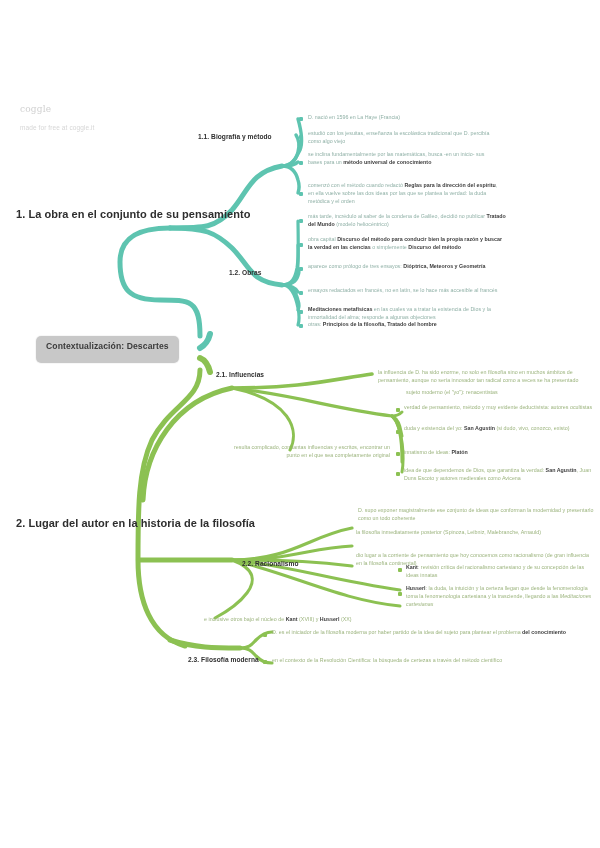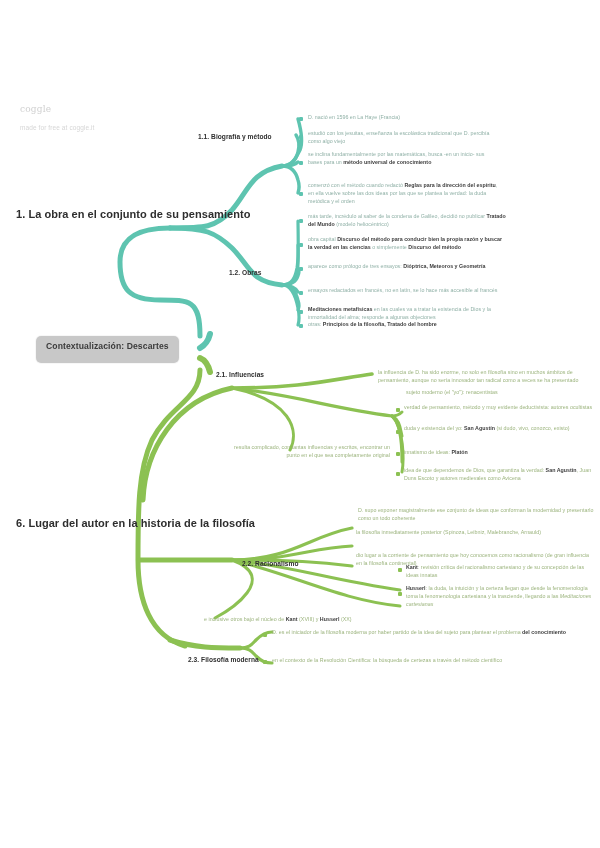--- a/index.html
+++ b/index.html
@@ -169,21 +169,21 @@
   </div>
 
   <div class="root-node">Contextualización: Descartes</div>
 
   <div class="branch-label lvl1" style="left:16px; top:208px;">1. La obra en el conjunto de su pensamiento</div>
 
   <div class="branch-label" style="left:198px; top:133px;">1.1. Biografía y método</div>
 
   <div class="branch-label" style="left:229px; top:269px;">1.2. Obras</div>
 
-  <div class="branch-label lvl1" style="left:16px; top:517px;">6. Lugar del autor en la historia de la filosofía</div>
+  <div class="branch-label lvl1" style="left:16px; top:517px;">2. Lugar del autor en la historia de la filosofía</div>
 
   <div class="branch-label" style="left:216px; top:371px;">2.1. Influencias</div>
 
   <div class="branch-label" style="left:242px; top:560px;">2.2. Racionalismo</div>
 
   <div class="branch-label" style="left:188px; top:656px;">2.3. Filosofía moderna</div>
 
   <div class="bullet" style="left:299px; top:117px;"></div>
   <div class="leaf" style="left:308px; top:113px; width:190px;">D. nació en 1596 en La Haye (Francia)</div>
 

